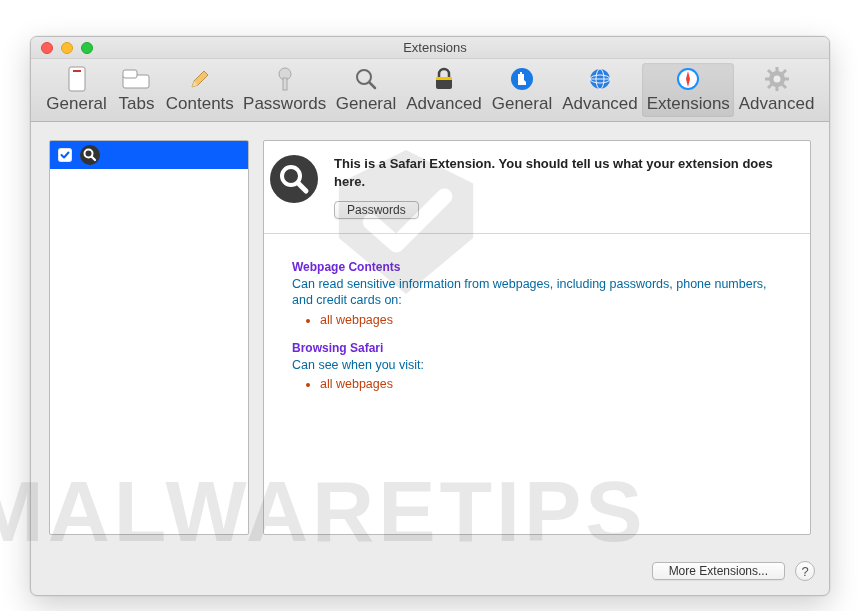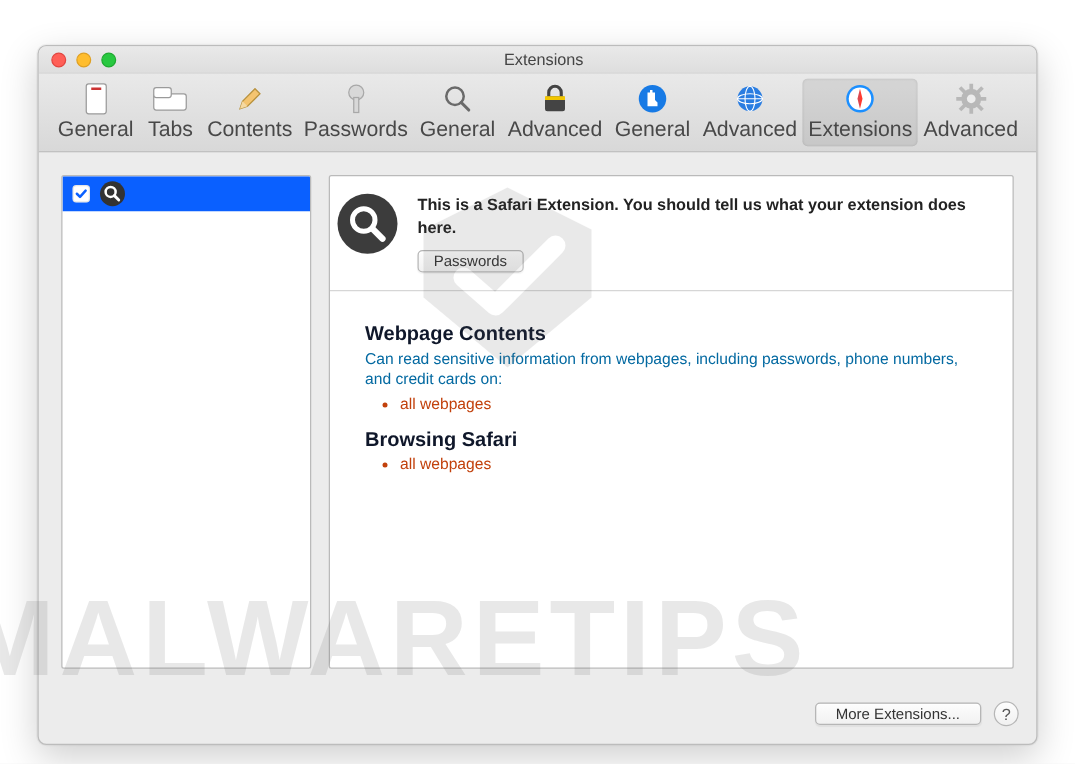--- a/index.html
+++ b/index.html
@@ -73,21 +73,21 @@
     .hdr-block { display:flex; padding: 14px 18px 14px 6px; gap: 16px; border-bottom:1px solid #d6d6d6; }
     .big-ico { width:48px; height:48px; border-radius:50%; background:#3c3c3c; display:flex; align-items:center; justify-content:center; flex:0 0 48px; }
     .hdr-text { font-size:13px; color:#222; font-weight:700; line-height:1.35; }
     .uninstall-row { margin-top: 10px; }
     .mac-btn {
       font-size:12px; padding: 1px 12px; background: linear-gradient(#fdfdfd,#f1f1f1);
       border:1px solid #b6b6b6; border-radius:4px; color:#333;
       box-shadow: 0 1px 0 rgba(255,255,255,0.6) inset, 0 1px 1px rgba(0,0,0,0.05);
     }
     .perm-block { padding: 26px 28px 12px 28px; font-size:12.5px; }
-    .perm-block h4 { font-size:16px; font-weight:700; color:#0f172a; margin-bottom:2px; }
+    .perm-block h4 { font-size:12px; font-weight:700; color:#6d28d9; margin-bottom:2px; }
     .perm-block .sub { color:#0369a1; margin-bottom:4px; line-height:1.3; }
     .perm-block ul { list-style: disc; padding-left: 28px; margin-bottom: 14px; color:#c2410c; }
     .footer {
       padding: 8px 14px 14px 0; display:flex; justify-content:flex-end; align-items:center; gap:10px;
     }
     .help-btn {
       width:20px; height:20px; border-radius:50%; border:1px solid #b6b6b6;
       background: linear-gradient(#fdfdfd,#f1f1f1); font-size:13px; color:#555;
       display:flex; align-items:center; justify-content:center;
     }
@@ -255,20 +255,21 @@
       </div>
 
       <div class="perm-block">
         <h4>Webpage Contents</h4>
         <div class="sub">Can read sensitive information from webpages, including passwords, phone numbers, and credit cards on:</div>
         <ul>
             <li>all webpages</li>
           </ul>
 
         <h4>Browsing Safari</h4>
+        <div class="sub">Can see when you visit:</div>
         <ul>
             <li>all webpages</li>
           </ul>
       </div>
 
       <div style="flex:1"></div>
     </div>
   </div>
 
   <div class="footer">

